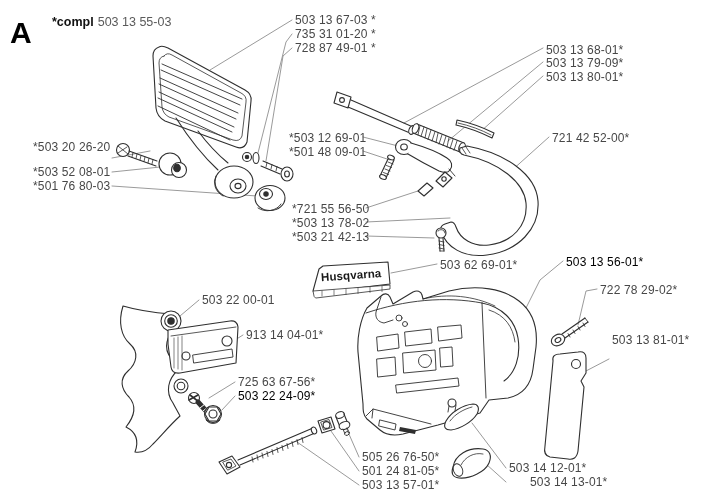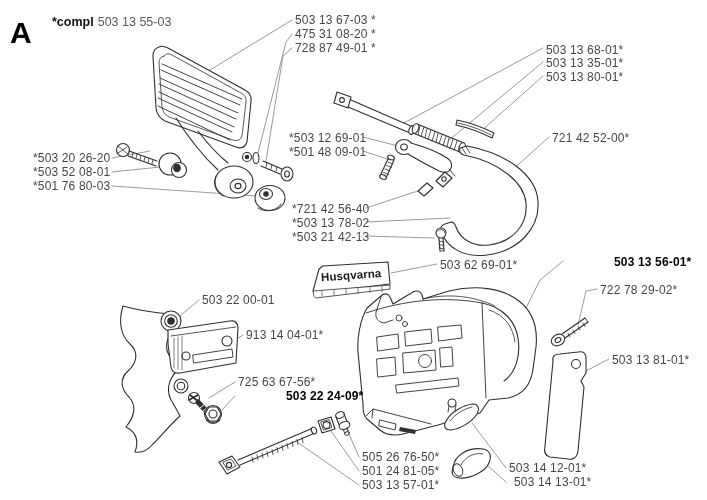--- a/index.html
+++ b/index.html
@@ -1,21 +1,21 @@
 <!DOCTYPE html>
 <html><head>
 <meta charset="utf-8">
 <style>
   html,body{margin:0;padding:0;background:#fff;}
   #stage{position:relative;width:707px;height:500px;background:#ffffff;overflow:hidden;
          font-family:"Liberation Sans",sans-serif;}
   #drawing{position:absolute;left:0;top:0;}
   .lbl{position:absolute;font-size:12px;line-height:12px;color:#474747;white-space:nowrap;
        letter-spacing:0.15px;}
-  .lbl.b{font-weight:700;color:#000;margin-left:48px;}
+  .lbl.b{font-weight:400;color:#000;}
   .hdr-letter{position:absolute;left:10px;top:16px;font-size:30px;font-weight:900;color:#000;}
   .hdr-compl{position:absolute;left:52px;top:15px;font-size:12.5px;color:#5a5a5a;}
   .hdr-compl .pfx{font-weight:700;color:#111;margin-right:4px;}
   .logo-text{position:absolute;left:321px;top:269px;width:64px;font-size:11.5px;font-weight:700;
        color:#1a1a1a;transform:rotate(-4deg);letter-spacing:0.1px;}
 </style>
 </head>
 <body>
 
 <div id="stage">
@@ -250,41 +250,41 @@
     <ellipse cx="347" cy="433.5" rx="2.4" ry="1.8" transform="rotate(-20 347 433.5)" fill="#fff" stroke-width="0.9"></ellipse>
   </g>
 </svg>
 
 <div class="hdr-letter">A</div>
 <div class="hdr-compl"><span class="pfx">*compl</span><span>503 13 55-03</span></div>
 
 <div class="logo-text">Husqvarna</div>
 
 <div class="lbl" style="left:295px;top:14px">503 13 67-03 *</div>
-<div class="lbl" style="left:295px;top:28px">475 31 08-20 *</div>
+<div class="lbl" style="left:295px;top:28px">735 31 01-20 *</div>
 <div class="lbl" style="left:295px;top:42px">728 87 49-01 *</div>
 <div class="lbl" style="left:546px;top:44px">503 13 68-01*</div>
-<div class="lbl" style="left:546px;top:57px">503 13 35-01*</div>
+<div class="lbl" style="left:546px;top:57px">503 13 79-09*</div>
 <div class="lbl" style="left:546px;top:71px">503 13 80-01*</div>
 <div class="lbl" style="left:552px;top:132px">721 42 52-00*</div>
 <div class="lbl" style="left:289px;top:132px">*503 12 69-01</div>
 <div class="lbl" style="left:289px;top:146px">*501 48 09-01</div>
-<div class="lbl" style="left:33px;top:152px">*503 20 26-20</div>
+<div class="lbl" style="left:33px;top:141px">*503 20 26-20</div>
 <div class="lbl" style="left:33px;top:166px">*503 52 08-01</div>
 <div class="lbl" style="left:33px;top:180px">*501 76 80-03</div>
-<div class="lbl" style="left:292px;top:203px">*721 42 56-40</div>
+<div class="lbl" style="left:292px;top:203px">*721 55 56-50</div>
 <div class="lbl" style="left:292px;top:217px">*503 13 78-02</div>
 <div class="lbl" style="left:292px;top:231px">*503 21 42-13</div>
 <div class="lbl" style="left:440px;top:259px">503 62 69-01*</div>
 <div class="lbl b" style="left:566px;top:256px">503 13 56-01*</div>
 <div class="lbl" style="left:600px;top:284px">722 78 29-02*</div>
 <div class="lbl" style="left:202px;top:294px">503 22 00-01</div>
 <div class="lbl" style="left:246px;top:329px">913 14 04-01*</div>
-<div class="lbl" style="left:612px;top:354px">503 13 81-01*</div>
+<div class="lbl" style="left:612px;top:334px">503 13 81-01*</div>
 <div class="lbl" style="left:238px;top:376px">725 63 67-56*</div>
 <div class="lbl b" style="left:238px;top:390px">503 22 24-09*</div>
 <div class="lbl" style="left:362px;top:451px">505 26 76-50*</div>
 <div class="lbl" style="left:362px;top:465px">501 24 81-05*</div>
 <div class="lbl" style="left:362px;top:479px">503 13 57-01*</div>
 <div class="lbl" style="left:509px;top:462px">503 14 12-01*</div>
-<div class="lbl" style="left:514px;top:476px">503 14 13-01*</div>
+<div class="lbl" style="left:530px;top:476px">503 14 13-01*</div>
 
 </div>
 
 </body></html>

